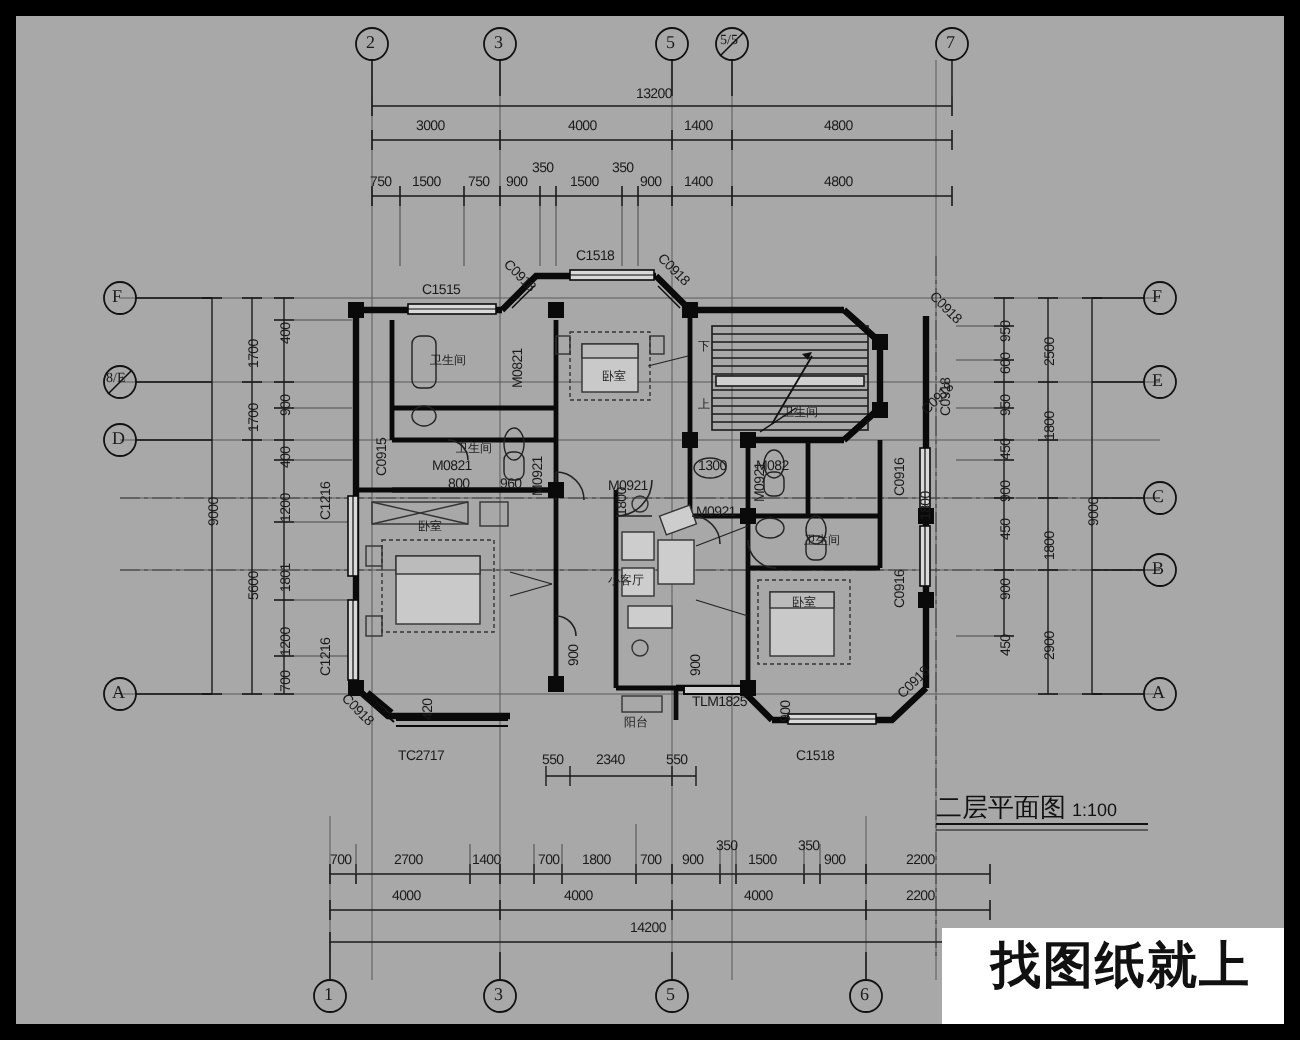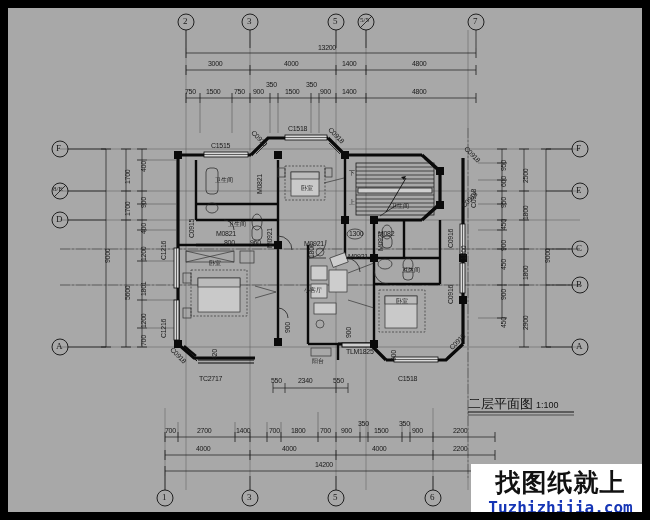--- a/index.html
+++ b/index.html
@@ -657,16 +657,15 @@
   <div class="t dim" style="left:340px;top:245px;">M0921</div>
   <div class="t dim" style="left:370px;top:222px;">M082</div>
   <div class="t dim vert" style="left:369px;top:243px;">M0921</div>
   <div class="t dim" style="left:338px;top:340px;">TLM1825</div>
 
   <div class="t title" style="left:460px;top:387px;text-align:right;">二层平面图</div>
   <div class="t scale" style="left:528px;top:392px;">1:100</div>
 
   <div id="wm">
     <div class="wl1">找图纸就上</div>
-    <div class="wl2" style="color: rgb(21, 53, 181);">Tuzhizhijia.com</div>
   </div>
 
 </div>
 
 </body></html>

